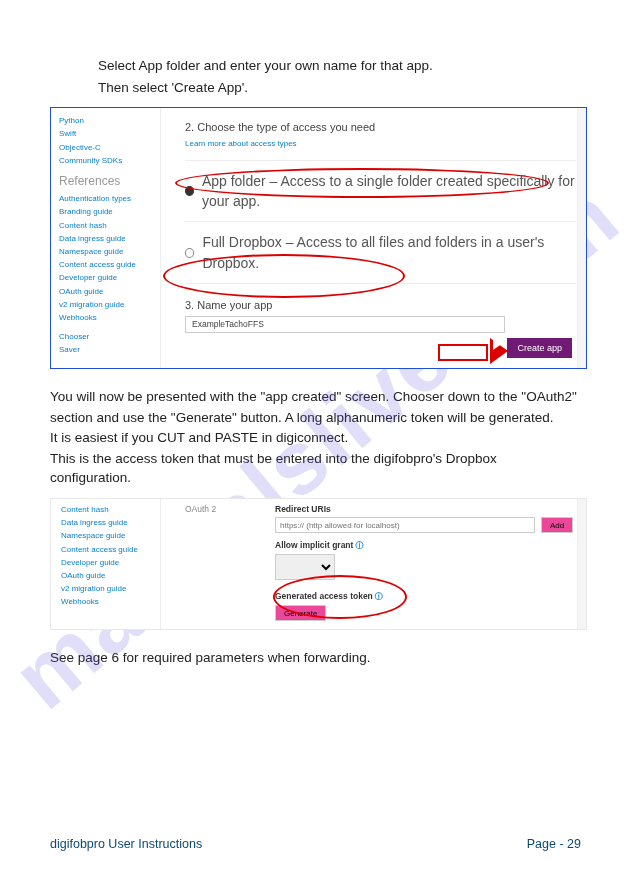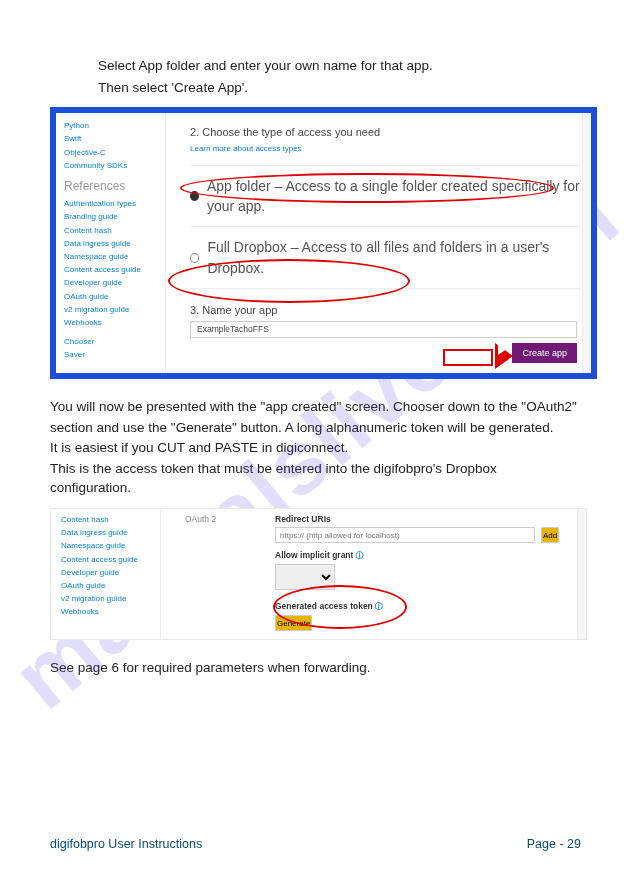--- a/index.html
+++ b/index.html
@@ -30,21 +30,21 @@
     position: relative;
     margin-top: 10px;
     margin-bottom: 18px;
   }
   
   .shot1 {
     position: relative;
     width: 535px;
     height: 260px;
     margin-left: 0;
-    border: 6px solid #1d4ed8;
+    border: 1px solid #1d4ed8;
     background: #fff;
     font-size: 9px;
   }
   .shot1 .sidebar {
     position: absolute;
     left: 0; top: 0; bottom: 0;
     width: 110px;
     border-right: 1px solid #eee;
     padding: 6px 0 0 8px;
     box-sizing: border-box;
@@ -63,21 +63,21 @@
     display: flex; align-items: center;
     font-size: 14px; color: #555; margin: 6px 0;
     padding: 4px 0;
   }
   .radio-row .dot {
     width: 8px; height: 8px; border: 1px solid #888; border-radius: 50%;
     display: inline-block; margin-right: 8px;
   }
   .radio-row .dot.filled { background: #333; border-color: #333; }
   .name-input {
-    width: 387px; height: 17px; border: 1px solid #ccc;
+    width: 320px; height: 17px; border: 1px solid #ccc;
     font-size: 8.5px; padding: 1px 6px; box-sizing: border-box;
     color: #444;
     background: #fff;
   }
   .create-btn {
     position: absolute;
     right: 14px; bottom: 10px;
     background: #701a75;
     color: #fff;
     font-size: 9px;
@@ -152,22 +152,22 @@
   .shot2 .main { padding-top: 4px; }
   .section-head { color: #888; font-size: 8.5px; }
   .urlbox {
     display: flex; align-items: center; gap: 6px; margin: 2px 0 6px 0;
   }
   .urlbox input.textin {
     width: 260px; height: 16px; border: 1px solid #ccc; font-size: 8px;
     padding: 0 4px; box-sizing: border-box; color: #888;
   }
   .smallbtn {
-    height: 16px; border: 1px solid #ccc; background: #eab308;
-    font-size: 8px; padding: 0 1px;
+    height: 16px; border: 1px solid #ccc; background: #ec4899;
+    font-size: 8px; padding: 0 8px;
   }
   .label-row { color: #333; font-size: 8.5px; font-weight: bold; margin-top: 6px; }
   .info { color: #0a80ce; font-size: 8px; margin-left: 2px; }
   .selectbox {
     border: 1px solid #ccc; font-size: 8px; height: 15px; width: 60px;
     padding: 12px 3px; margin: 2px 0 4px 0;
   }
   .ell3 {
     position: absolute;
     left: 222px; top: 76px;

